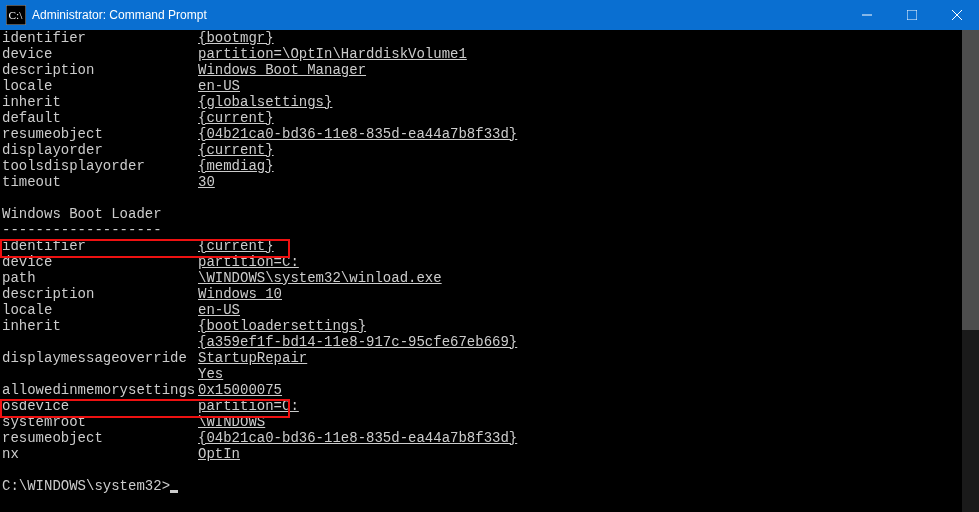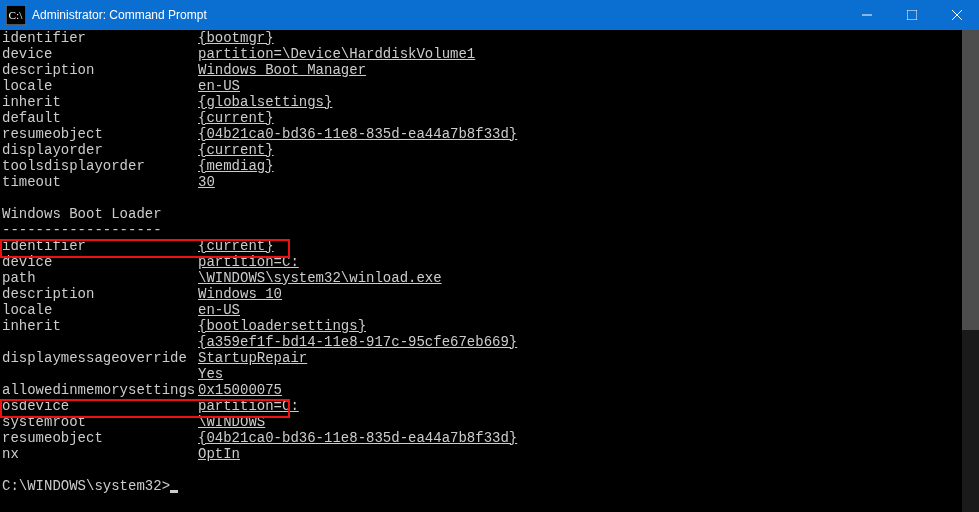--- a/index.html
+++ b/index.html
@@ -123,21 +123,21 @@
     <svg viewBox="0 0 10 10">
         <line x1="0" y1="0" x2="10" y2="10" stroke="#fff" stroke-width="1"></line>
         <line x1="10" y1="0" x2="0" y2="10" stroke="#fff" stroke-width="1"></line>
       </svg>
   </div>
 </div>
 
 <div class="terminal">
 
   <div class="row"><span class="key">identifier</span><span class="val">{bootmgr}</span></div>
-  <div class="row"><span class="key">device</span><span class="val">partition=\Device\HarddiskVolume1</span></div>
+  <div class="row"><span class="key">device</span><span class="val">partition=\OptIn\HarddiskVolume1</span></div>
   <div class="row"><span class="key">description</span><span class="val">Windows Boot Manager</span></div>
   <div class="row"><span class="key">locale</span><span class="val">en-US</span></div>
   <div class="row"><span class="key">inherit</span><span class="val">{globalsettings}</span></div>
   <div class="row"><span class="key">default</span><span class="val">{current}</span></div>
   <div class="row"><span class="key">resumeobject</span><span class="val">{04b21ca0-bd36-11e8-835d-ea44a7b8f33d}</span></div>
   <div class="row"><span class="key">displayorder</span><span class="val">{current}</span></div>
   <div class="row"><span class="key">toolsdisplayorder</span><span class="val">{memdiag}</span></div>
   <div class="row"><span class="key">timeout</span><span class="val">30</span></div>
 
   <div class="row"></div>

